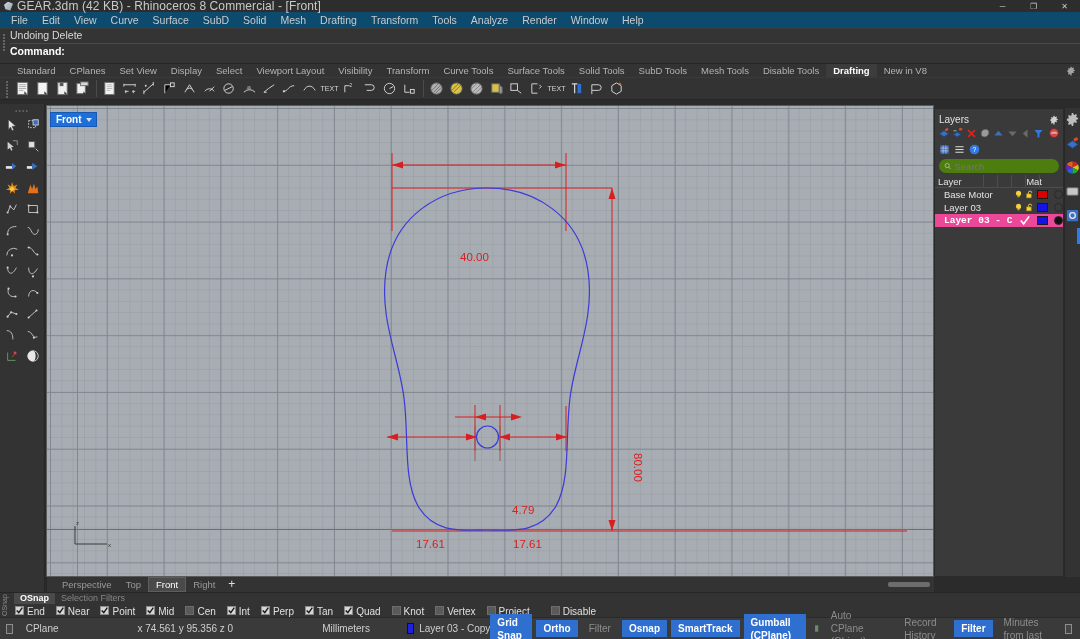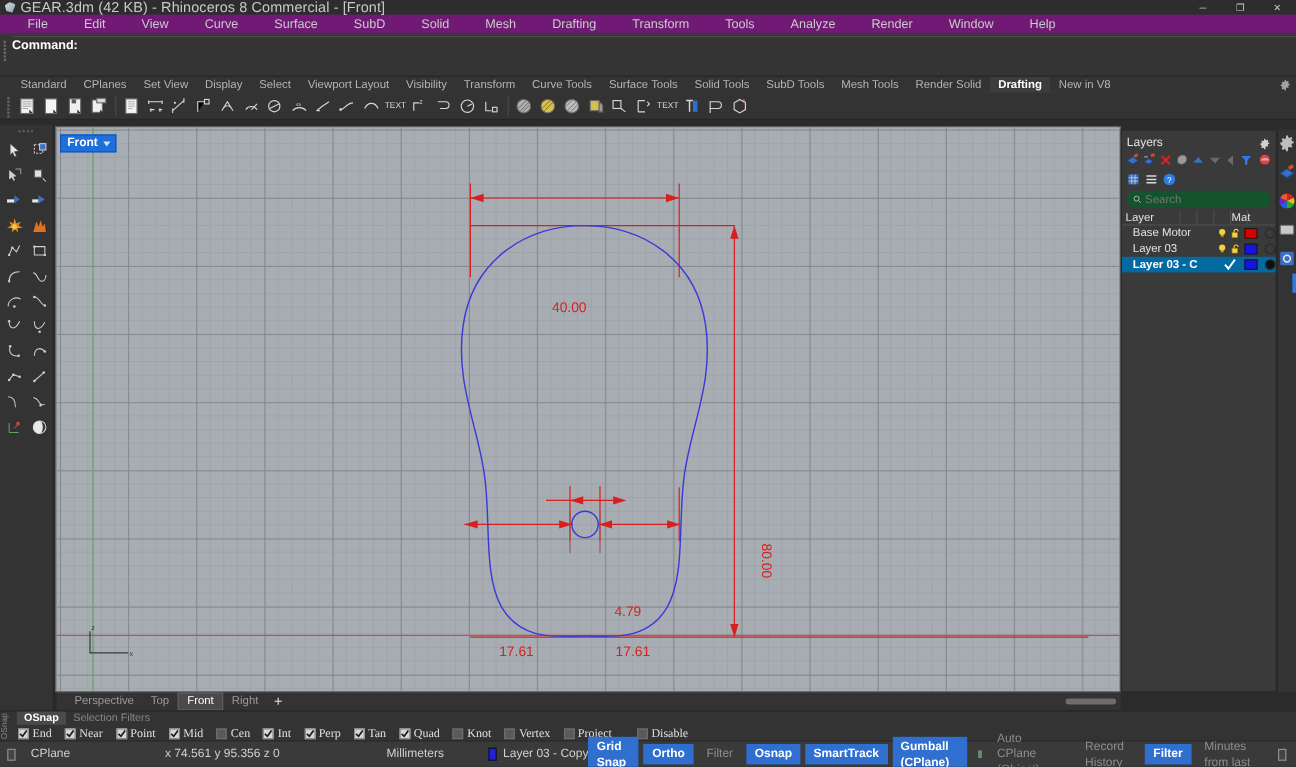--- a/index.html
+++ b/index.html
@@ -28,22 +28,22 @@
   .title-text { font-size: 12px; color: #c9c9c9; white-space: nowrap; letter-spacing: .1px;}
   .winbtns { position: absolute; right: 0; top: 0; height: 12px; display: flex; }
   .winbtn {
     width: 31px; height: 12px; display: flex;
     align-items: center; justify-content: center;
     font-size: 8px; color: #c9c9c9;
   }
 
   
   .menubar {
-    height: 16px; background: #701a75;
-    display: flex; align-items: center; padding-left: 16px; gap: 16px;
+    height: 16px; background: #0c4a6e;
+    display: flex; align-items: center; padding-left: 4px;
   }
   .menu-item {
     padding: 0 7px; font-size: 10.5px; color: #cacaca;
     line-height: 16px; cursor: default; white-space: nowrap;
   }
 
   
   .cmdarea {
     background: #343434; border-top: 1px solid #3b3b3b;
     border-bottom: 1px solid #252525;
@@ -182,42 +182,42 @@
     height: 16px; display:flex; align-items:flex-end;
     justify-content: space-between; padding: 0 4px;
     font-size: 10px; color: #e2e2e2; background:#3a3a3a;
   }
   .rp-toolrow {
     display:flex; align-items:center; gap:2px;
     padding: 2px 3px; height:16px;
   }
   .rp-tool { width:13px; height:13px; display:flex;align-items:center;justify-content:center; }
   .rp-search {
-    margin: 2px 4px; height: 14px; background:#14532d;
+    margin: 2px 4px; height: 14px; background:#4d7c0f;
     border-radius: 7px; display:flex; align-items:center;
     padding: 0 5px; gap:3px;
   }
   .rp-search input {
     background:transparent;border:none;outline:none;
     color:#cfcfcf;font-size:9.5px;width:100%;
     font-family:"Liberation Sans",sans-serif;
   }
   .rp-colhead {
     display:flex; align-items:center; height:13px;
     font-size:9.5px; color:#e2e2e2;
     border-bottom:1px solid #4d4d4d; background:#3a3a3a;
     padding-left:3px; position:relative;
   }
   .rp-colhead .sep { position:absolute; top:0;bottom:0;width:1px;background:#4d4d4d; }
   .lrow {
     display:flex; align-items:center; height:13px;
     font-size:9.5px; color:#e4e4e4; padding-left:9px;
     position: relative;
   }
-  .lrow.sel { background:#0369a1; color:#ffffff; font-weight:bold; }
+  .lrow.sel { background:#ec4899; color:#ffffff; font-weight:bold;font-family:Liberation Mono, monospace; }
   .lrow .lname { flex:1; white-space:nowrap; overflow:hidden; }
   .bulb { width:9px;height:9px; margin-right:2px; }
   .lock { width:9px;height:9px; margin-right:3px;}
   .swatch { width:11px;height:9px;border:1px solid #1a1a1a; margin-right:6px;}
   .matdot { width:9px;height:9px;border-radius:50%;border:1px solid #2a2a2a;}
 
   
   .rail {
     position:absolute; right:0; top:108px; width:16px; bottom:62px;
     background:#333333; border-left:1px solid #272727;
@@ -234,21 +234,21 @@
   .osnap-tabs { display:flex; align-items:flex-end; height:11px; padding-left:14px;}
   .os-vgrip {
     position:absolute; left:1px; top:1px; width:9px; height:22px;
     font-size:7px; color:#8c8c8c; writing-mode:vertical-rl;
     transform: rotate(180deg); text-align:center;
   }
   .os-tab { font-size:9px; color:#bfbfbf; padding:0 6px; line-height:11px; }
   .os-tab.active { color:#ffffff; background:#4a4a4a; font-weight:bold;}
   .os-tab.dim { color:#868686;text-align:right; }
   .os-checks { display:flex; align-items:center; height:14px; padding-left:10px; gap:1px;}
-  .oschk { display:flex; align-items:center; gap:3px; padding:0 5px; font-size:10px; color:#e0e0e0;font-family:Liberation Serif, serif;}
+  .oschk { display:flex; gap:3px; padding:0 5px; font-size:10px; color:#e0e0e0;}
   .cbx {
     width:9px;height:9px;background:#d6d6d6;border:1px solid #8c8c8c;
     display:flex;align-items:center;justify-content:center;
   }
   .cbx.off { background:#5a5a5a; border-color:#6d6d6d; }
   .cbx svg { display:block; }
 
   .statusbar {
     position:absolute; left:0; right:0; bottom:0; height:22px;
     background:#3a3a3a; border-top:1px solid #2a2a2a;
@@ -298,38 +298,39 @@
 
   <div class="cmdarea">
     <div class="cmd-gripper">
       <i></i>
         <i></i>
         <i></i>
         <i></i>
         <i></i>
         <i></i>
     </div>
+    <div class="cmd-line">Undoing Delete</div>
     <div class="cmd-prompt">Command:</div>
   </div>
 
   <div class="tabbar">
     <div class="tbtab">Standard</div>
     <div class="tbtab">CPlanes</div>
     <div class="tbtab">Set View</div>
     <div class="tbtab">Display</div>
     <div class="tbtab">Select</div>
     <div class="tbtab">Viewport Layout</div>
     <div class="tbtab">Visibility</div>
     <div class="tbtab">Transform</div>
     <div class="tbtab">Curve Tools</div>
     <div class="tbtab">Surface Tools</div>
     <div class="tbtab">Solid Tools</div>
     <div class="tbtab">SubD Tools</div>
     <div class="tbtab">Mesh Tools</div>
-    <div class="tbtab">Render Solid</div>
+    <div class="tbtab">Disable Tools</div>
     <div class="tbtab active">Drafting</div>
     <div class="tbtab">New in V8</div>
     <svg class="tabbar-gear" viewBox="0 0 16 16">
       <path fill="#c9c9c9" d="M8 5.2a2.8 2.8 0 100 5.6 2.8 2.8 0 000-5.6zm0 1.4a1.4 1.4 0 110 2.8 1.4 1.4 0 010-2.8z"></path>
       <path fill="#c9c9c9" d="M7.2 1h1.6l.3 1.6 1.2.5 1.4-.9 1.1 1.1-.9 1.4.5 1.2 1.6.3v1.6l-1.6.3-.5 1.2.9 1.4-1.1 1.1-1.4-.9-1.2.5L8.8 15H7.2l-.3-1.6-1.2-.5-1.4.9-1.1-1.1.9-1.4-.5-1.2L2 8.8V7.2l1.6-.3.5-1.2-.9-1.4 1.1-1.1 1.4.9 1.2-.5z"></path>
     </svg>
   </div>
 
   <div class="icontoolbar">
     <div class="tb-grip">

